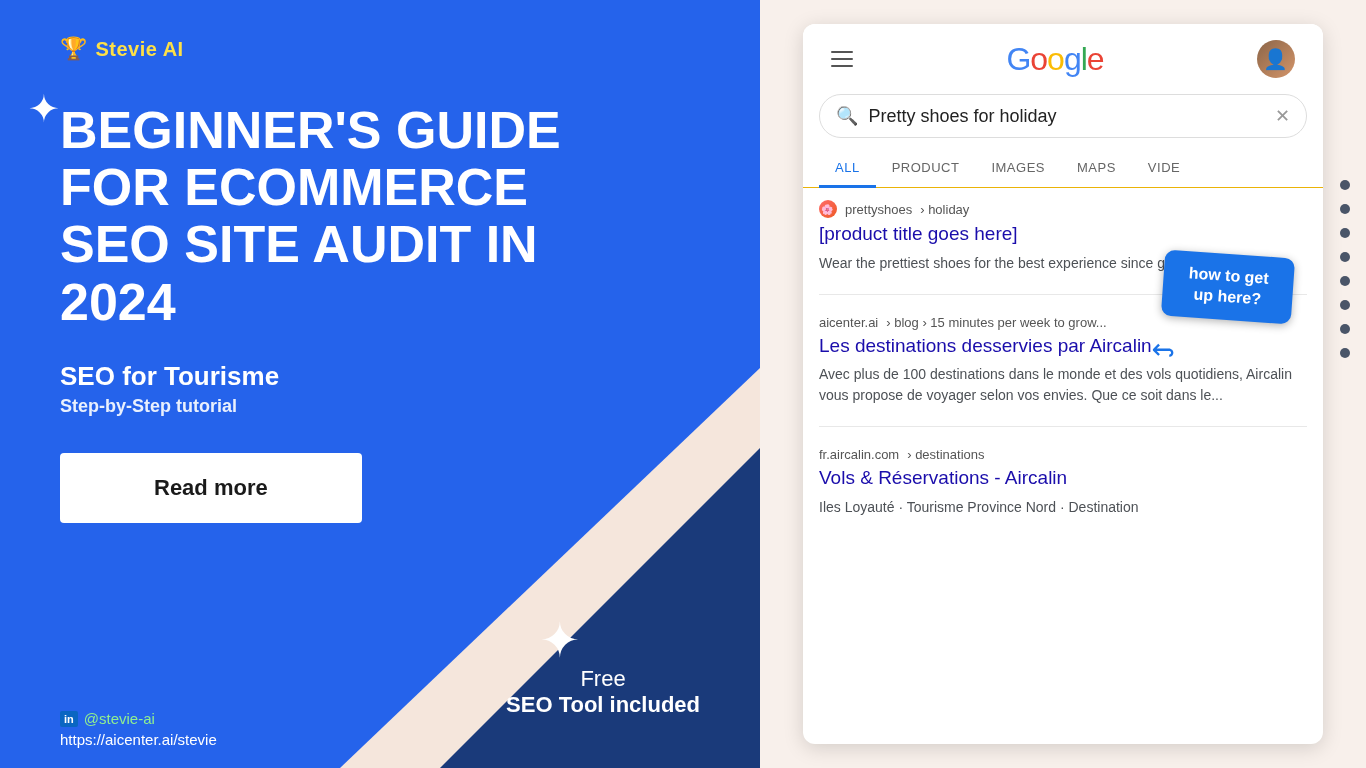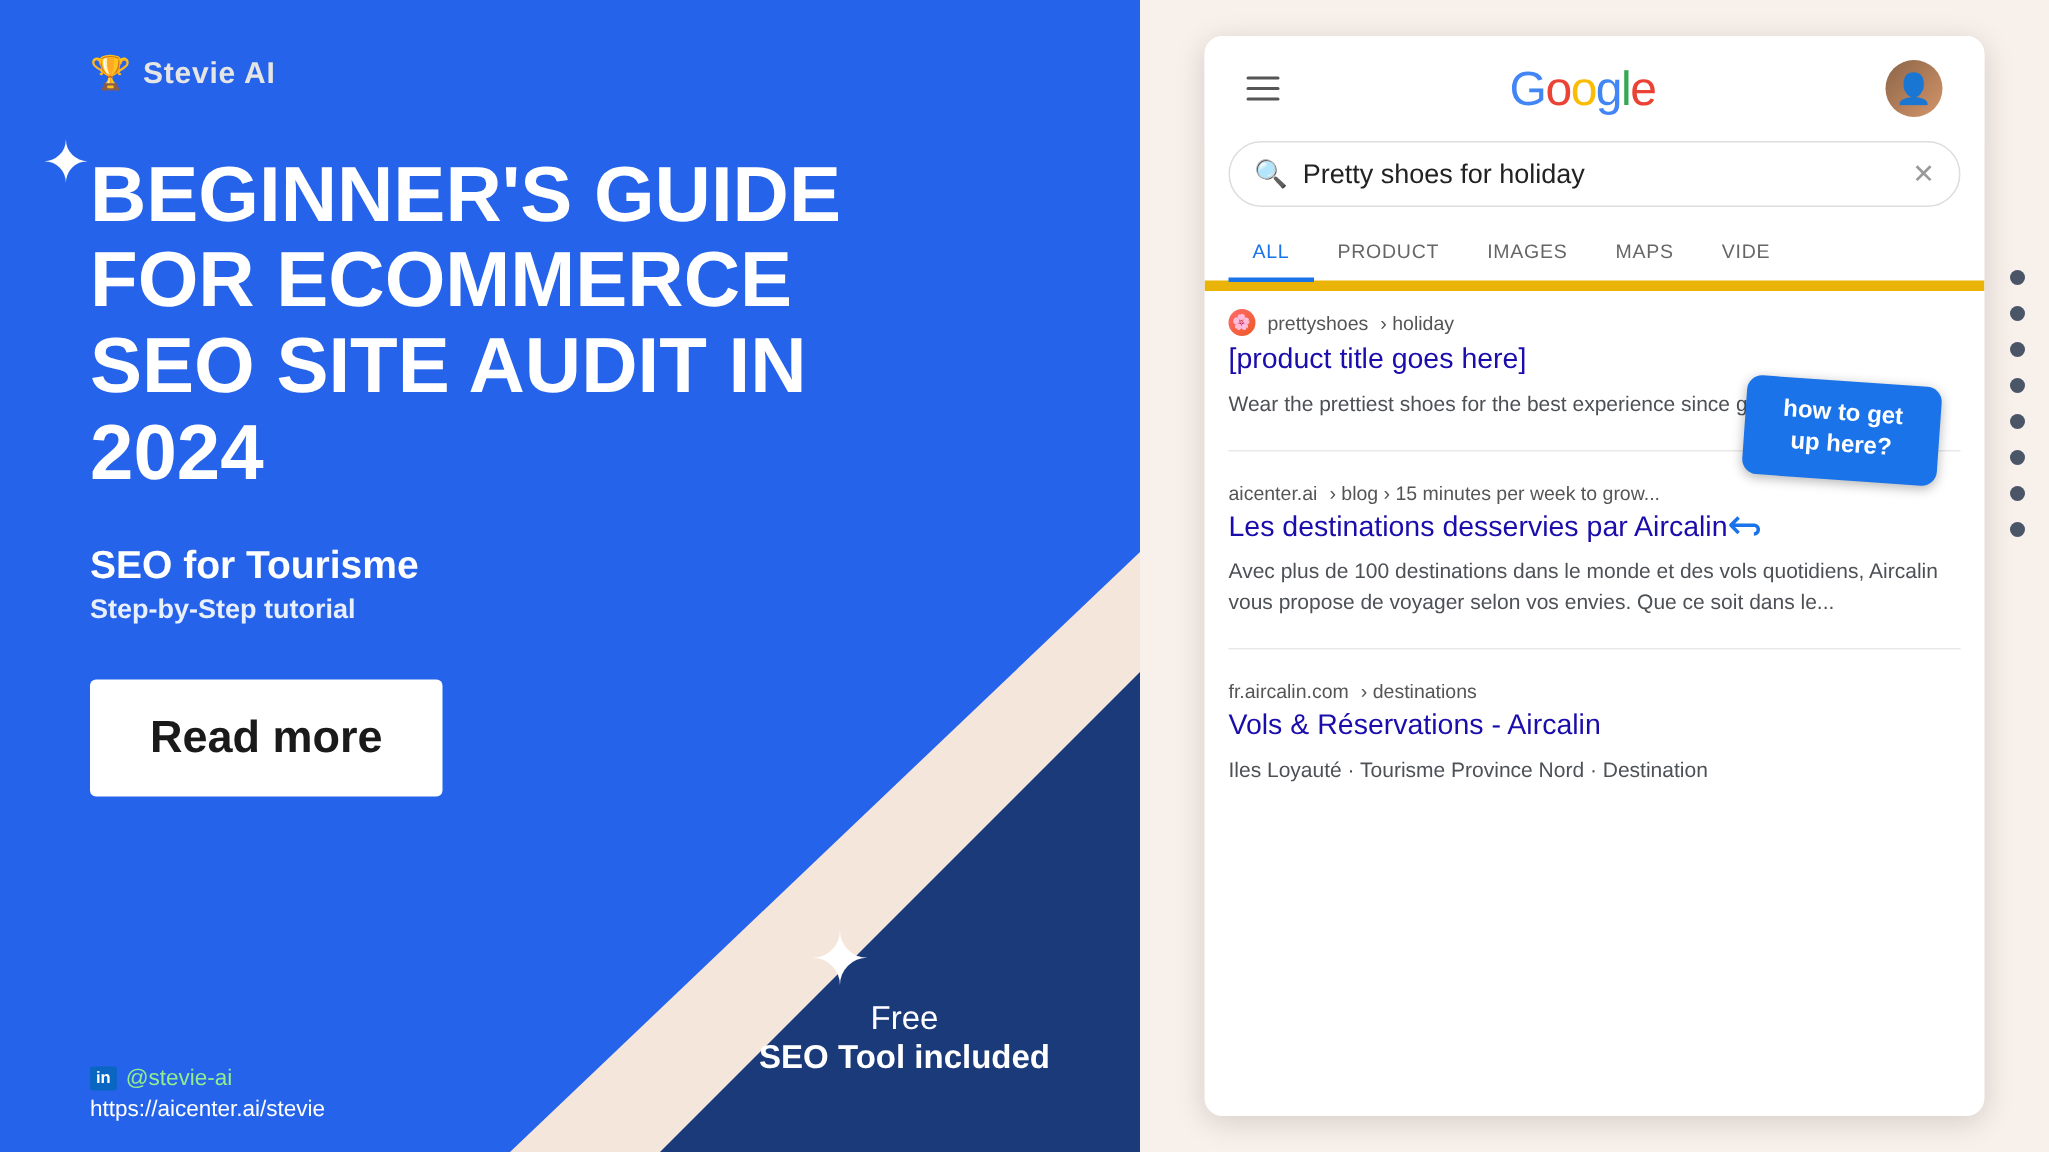--- a/index.html
+++ b/index.html
@@ -57,21 +57,21 @@
       gap: 8px;
       margin-bottom: 40px;
     }
     .brand-logo .logo-icon {
       font-size: 22px;
       color: white;
     }
     .brand-logo .brand-name {
       font-size: 20px;
       font-weight: 600;
-      color: #e5e5e5;
+      color: #fde047;
       letter-spacing: 0.5px;
     }
 
     .star-icon-top {
       position: absolute;
       top: 90px;
       left: 28px;
       color: white;
       font-size: 38px;
       z-index: 3;
@@ -99,22 +99,22 @@
       font-size: 18px;
       font-weight: 700;
       color: rgba(255,255,255,0.9);
       margin-bottom: 36px;
     }
 
     .read-more-btn {
       display: inline-block;
       background: white;
       border: none;
-      padding: 22px 40px;
-      font-size: 30px;
+      padding: 22px 94px;
+      font-size: 22px;
       font-weight: 700;
       color: #1a1a1a;
       cursor: pointer;
       border-radius: 4px;
       margin-bottom: 60px;
     }
 
     .bottom-left {
       position: absolute;
       bottom: 20px;
@@ -279,21 +279,21 @@
     }
     .close-icon-svg {
       color: #999;
       font-size: 18px;
       cursor: pointer;
     }
 
     
     .search-tabs {
       display: flex;
-      border-bottom: 7px solid #eab308;
+      border-bottom: 1px solid #eab308;
       padding: 0 16px;
       margin-bottom: 0;
     }
     .search-tab {
       padding: 10px 16px;
       font-size: 13px;
       font-weight: 500;
       color: #666;
       cursor: pointer;
       letter-spacing: 0.5px;

